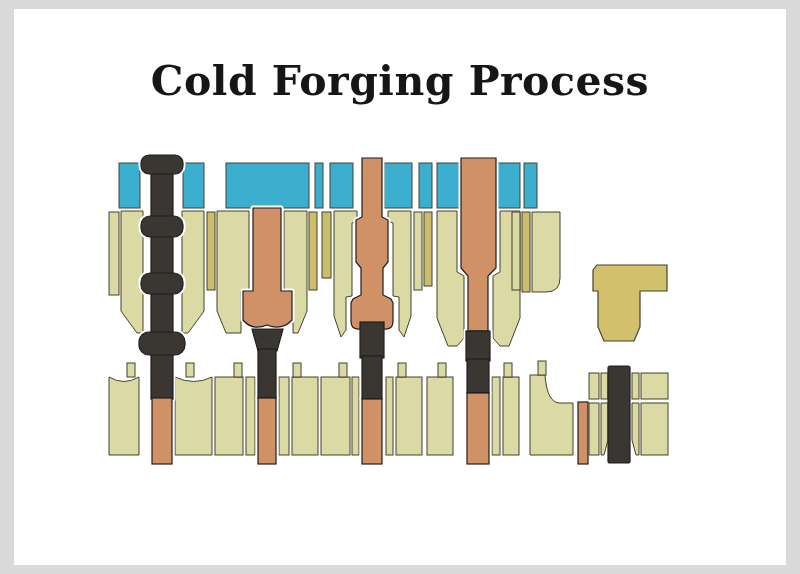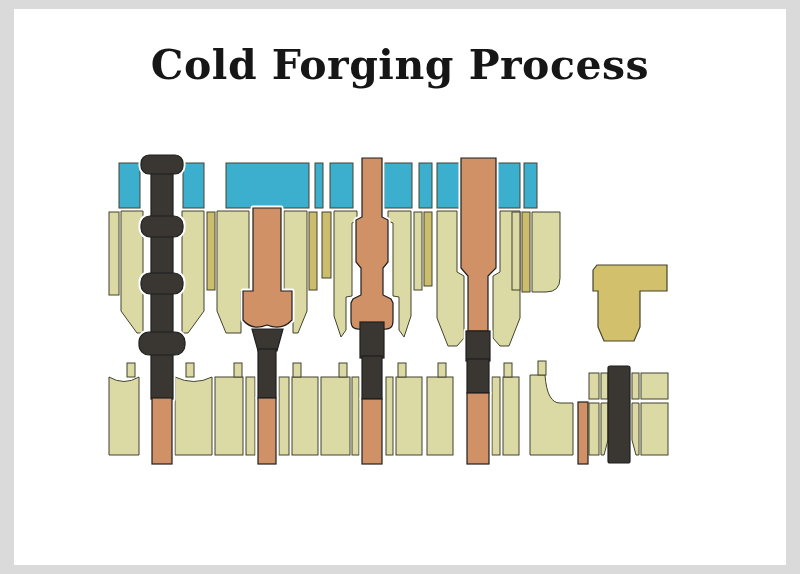--- a/index.html
+++ b/index.html
@@ -7,21 +7,21 @@
     width:800px;height:574px;
     background:var(--frame,#dadada);
     font-family:"DejaVu Serif","Liberation Serif",serif;
     position:relative;overflow:hidden;
   }
   .page{
     position:absolute;left:14px;top:9px;right:14px;bottom:9px;
     background:var(--page-bg,#ffffff);
   }
   .title{
-    margin:0;
+    margin:16px;
     padding-top:32px;
     text-align:center;
     font-size:41px;
     font-weight:700;
     letter-spacing:0.5px;
     color:var(--title,#161616);
   }
   svg.diagram{position:absolute;left:0;top:0;width:800px;height:574px;display:block;}
   .blue{fill:var(--top-plate);stroke:var(--outline);stroke-width:1;}
   .pale{fill:var(--die-light);stroke:var(--outline);stroke-width:1;}

